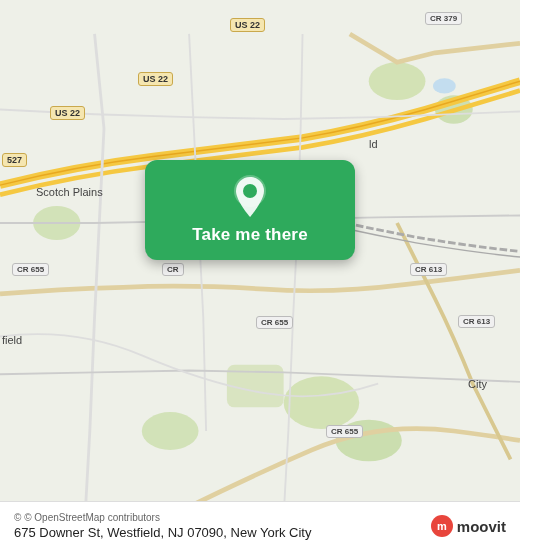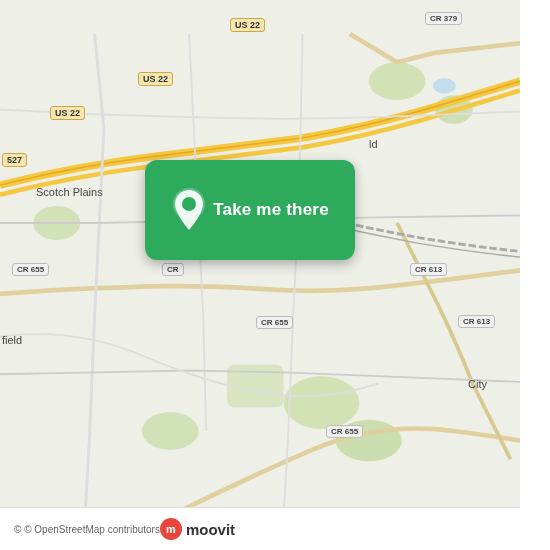--- a/index.html
+++ b/index.html
@@ -38,21 +38,21 @@
     
     .take-me-there-btn {
       position: absolute;
       top: 160px;
       left: 145px;
       width: 210px;
       height: 100px;
       background: #2eaa5c;
       border-radius: 12px;
       display: flex;
-      flex-direction: row;
+      flex-direction: column;
       align-items: center;
       justify-content: center;
       cursor: pointer;
       box-shadow: 0 4px 12px rgba(0,0,0,0.3);
       gap: 6px;
     }
 
     .pin-icon {
       width: 36px;
       height: 44px;
@@ -68,21 +68,21 @@
     
     .bottom-bar {
       position: absolute;
       bottom: 0;
       left: 0;
       width: 100%;
       background: white;
       padding: 10px 14px;
       display: flex;
       align-items: center;
-      justify-content: flex-start;
+      justify-content: space-between;
       border-top: 1px solid #ddd;
     }
 
     .bottom-left {
       display: flex;
       flex-direction: column;
       gap: 2px;
     }
 
     .attribution {
@@ -214,20 +214,21 @@
     </svg>
     <span class="btn-label">Take me there</span>
   </div>
 
   <div class="bottom-bar">
     <div class="bottom-left">
       <div class="attribution">
         <span>©</span>
         <span>© OpenStreetMap contributors</span>
       </div>
+      <div class="address-text">675 Downer St, Westfield, NJ 07090, New York City</div>
     </div>
     <div class="moovit-logo">
       <div class="moovit-icon">
 
         <svg width="14" height="14" viewBox="0 0 14 14" xmlns="http://www.w3.org/2000/svg">
           <text x="2" y="11" font-size="11" font-weight="bold" fill="white" font-family="Arial">m</text>
         </svg>
       </div>
       <span>moovit</span>
     </div>

